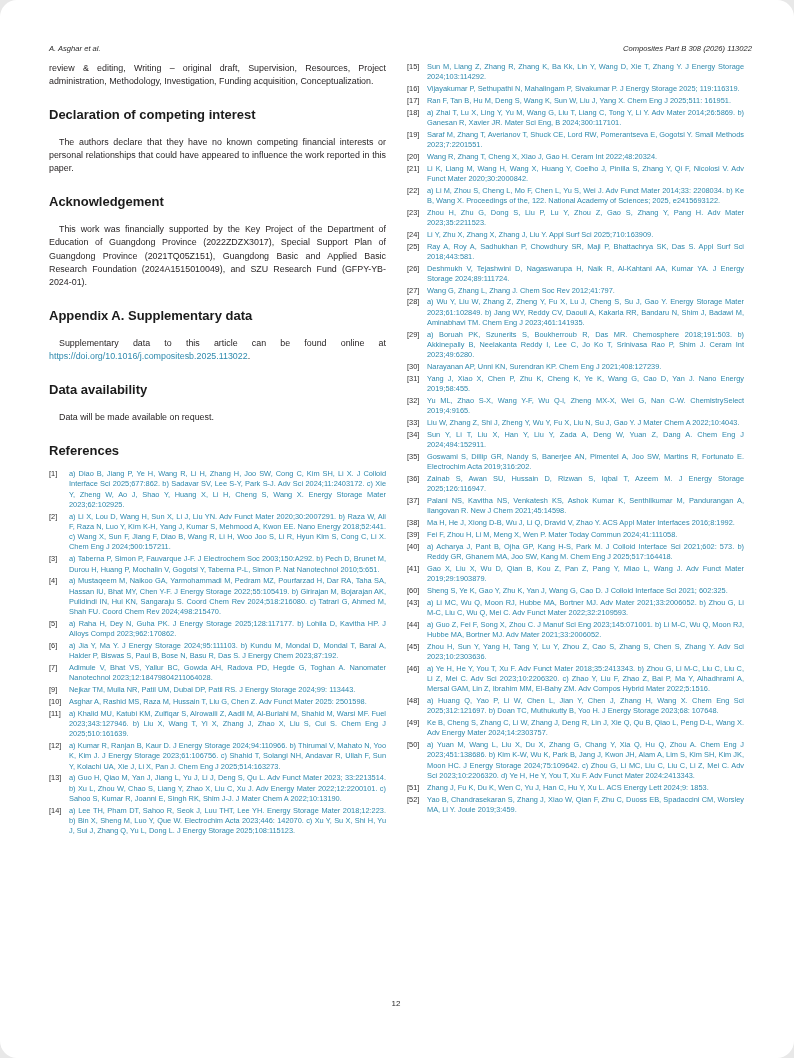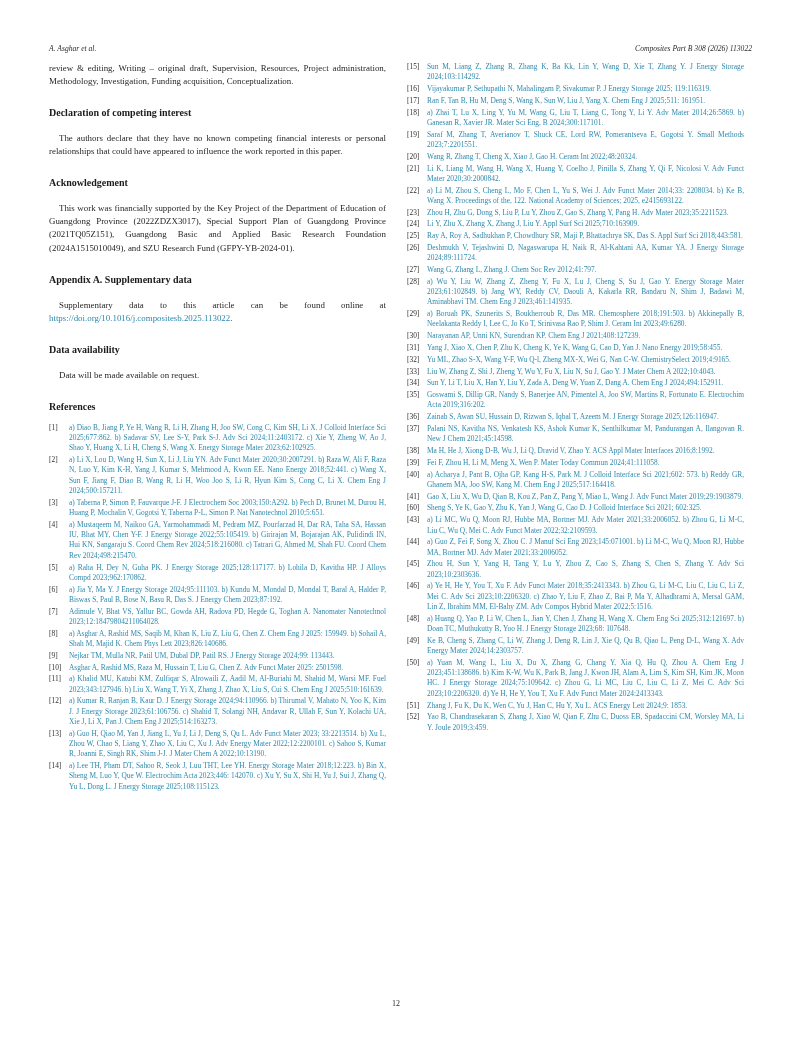--- a/index.html
+++ b/index.html
@@ -1,38 +1,39 @@
 <!DOCTYPE html>
 <html style="--link: #2e89ad; --text: #231f20;"><head>
 <meta charset="utf-8">
 <style>
   html,body { margin:0; padding:0; background:#e8e8e8; }
   .page {
     position:relative; width:794px; height:1058px; margin:0 auto;
     background:#ffffff; overflow:hidden;
     color:#231f20;
-    font-family:Liberation Serif, serif;
+    font-family:Liberation Sans, sans-serif;
+    border-radius:17px;
   }
   .header {
     position:absolute; top:44px; left:49px; width:703px;
     display:flex; justify-content:space-between;
     font-style:italic; font-size:7.6px; color:#2a2a2a;
   }
   .columns {
     position:absolute; top:62px; left:49px; width:703px;
     display:flex; gap:21px; align-items:flex-start;
   }
   .col { width:337px; }
   .body-para {
     font-size:8.9px; line-height:1.47; text-align:justify;
     margin:0 0 0 0; text-indent:10px;
   }
   .no-indent { text-indent:0; }
   h2.sec {
-    font-size:10px; font-weight:bold; margin:19px 0 14px 0; color:#1b1b1b;
+    font-size:13px; font-weight:bold; margin:19px 0 14px 0; color:#1b1b1b;
   }
   h2.refs-heading { margin-bottom:11px; }
   ol.refs {
     list-style:none; margin:0; padding:0;
     font-size:7.4px; line-height:1.39;
   }
   li.ref {
     padding-left:20px; text-align:justify; margin-bottom:1.5px;
   }
   li.ref .num {
@@ -83,21 +84,20 @@
           <li class="ref"><span class="num">[3]</span><span class="rtext">a) Taberna P, Simon P, Fauvarque J-F. J Electrochem Soc 2003;150:A292. b) Pech D, Brunet M, Durou H, Huang P, Mochalin V, Gogotsi Y, Taberna P-L, Simon P. Nat Nanotechnol 2010;5:651.</span></li>
 
           <li class="ref"><span class="num">[4]</span><span class="rtext">a) Mustaqeem M, Naikoo GA, Yarmohammadi M, Pedram MZ, Pourfarzad H, Dar RA, Taha SA, Hassan IU, Bhat MY, Chen Y-F. J Energy Storage 2022;55:105419. b) Girirajan M, Bojarajan AK, Pulidindi IN, Hui KN, Sangaraju S. Coord Chem Rev 2024;518:216080. c) Tatrari G, Ahmed M, Shah FU. Coord Chem Rev 2024;498:215470.</span></li>
 
           <li class="ref"><span class="num">[5]</span><span class="rtext">a) Raha H, Dey N, Guha PK. J Energy Storage 2025;128:117177. b) Lohila D, Kavitha HP. J Alloys Compd 2023;962:170862.</span></li>
 
           <li class="ref"><span class="num">[6]</span><span class="rtext">a) Jia Y, Ma Y. J Energy Storage 2024;95:111103. b) Kundu M, Mondal D, Mondal T, Baral A, Halder P, Biswas S, Paul B, Bose N, Basu R, Das S. J Energy Chem 2023;87:192.</span></li>
 
           <li class="ref"><span class="num">[7]</span><span class="rtext">Adimule V, Bhat VS, Yallur BC, Gowda AH, Radova PD, Hegde G, Toghan A. Nanomater Nanotechnol 2023;12:18479804211064028.</span></li>
 
-          <li class="ref"><span class="num">[8]</span><span class="rtext">a) Asghar A, Rashid MS, Saqib M, Khan K, Liu Z, Liu G, Chen Z. Chem Eng J 2025: 159949. b) Sohail A, Shah M, Majid K. Chem Phys Lett 2023;826:140686.</span></li>
 
           <li class="ref"><span class="num">[9]</span><span class="rtext">Nejkar TM, Mulla NR, Patil UM, Dubal DP, Patil RS. J Energy Storage 2024;99: 113443.</span></li>
 
           <li class="ref"><span class="num">[10]</span><span class="rtext">Asghar A, Rashid MS, Raza M, Hussain T, Liu G, Chen Z. Adv Funct Mater 2025: 2501598.</span></li>
 
           <li class="ref"><span class="num">[11]</span><span class="rtext">a) Khalid MU, Katubi KM, Zulfiqar S, Alrowaili Z, Aadil M, Al-Buriahi M, Shahid M, Warsi MF. Fuel 2023;343:127946. b) Liu X, Wang T, Yi X, Zhang J, Zhao X, Liu S, Cui S. Chem Eng J 2025;510:161639.</span></li>
 
           <li class="ref"><span class="num">[12]</span><span class="rtext">a) Kumar R, Ranjan B, Kaur D. J Energy Storage 2024;94:110966. b) Thirumal V, Mahato N, Yoo K, Kim J. J Energy Storage 2023;61:106756. c) Shahid T, Solangi NH, Andavar R, Ullah F, Sun Y, Kolachi UA, Xie J, Li X, Pan J. Chem Eng J 2025;514:163273.</span></li>
 
           <li class="ref"><span class="num">[13]</span><span class="rtext">a) Guo H, Qiao M, Yan J, Jiang L, Yu J, Li J, Deng S, Qu L. Adv Funct Mater 2023; 33:2213514. b) Xu L, Zhou W, Chao S, Liang Y, Zhao X, Liu C, Xu J. Adv Energy Mater 2022;12:2200101. c) Sahoo S, Kumar R, Joanni E, Singh RK, Shim J-J. J Mater Chem A 2022;10:13190.</span></li>

